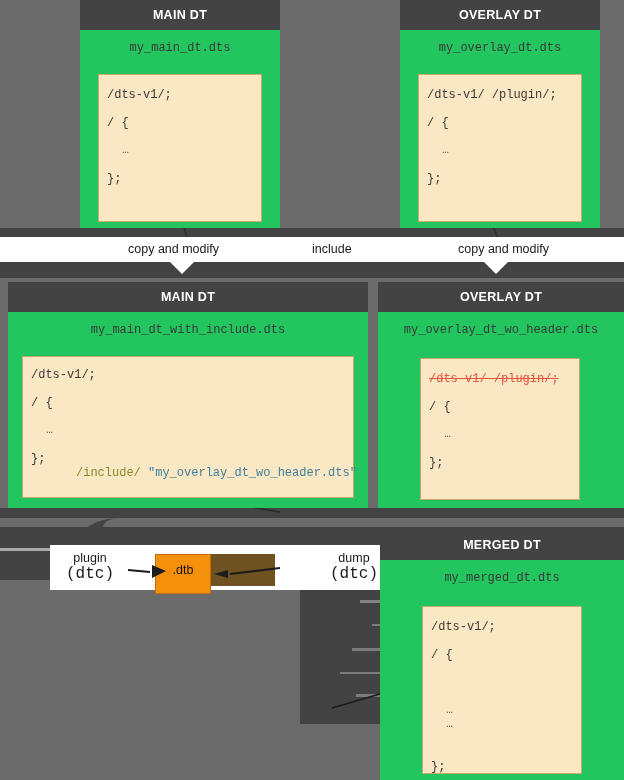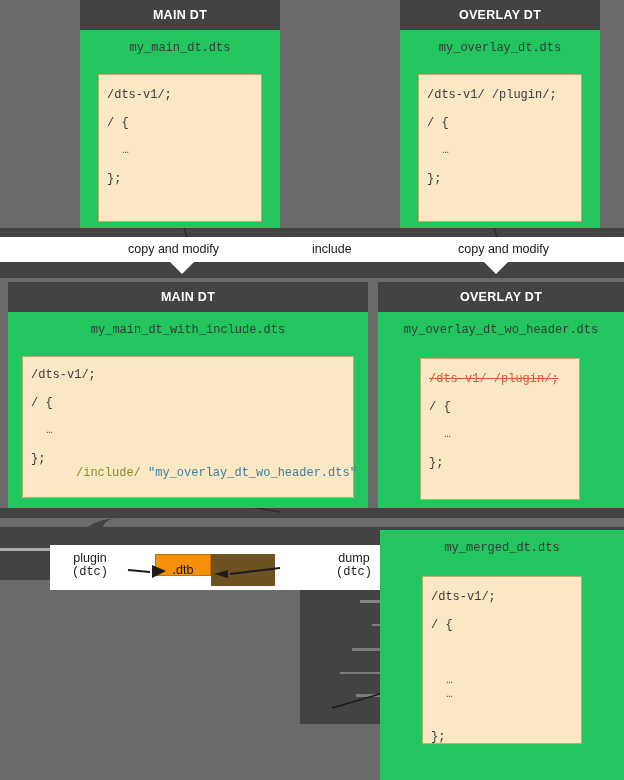--- a/index.html
+++ b/index.html
@@ -49,21 +49,21 @@
 
   
   .strip{position:absolute;background:#ffffff;}
   .strip-label{
     position:absolute;
     font-size:12.5px;color:#1a1a1a;
     white-space:nowrap;
   }
   .mono-sub{
     font-family:"Liberation Mono","DejaVu Sans Mono",monospace;
-    font-size:12px;
+    font-size:16px;
   }
   .ctr{text-align:center;}
 
   .dtb{
     position:absolute;
     background:#f5900c;
     border:1px solid #c47000;
     box-sizing:border-box;
     color:#111;
     font-size:12.5px;
@@ -191,34 +191,35 @@
       </div>
     </div>
   </div>
 
   <div class="strip" style="left:50px;top:545px;width:330px;height:45px;"></div>
   <div class="strip-label ctr" style="left:54px;top:551px;width:72px;">
     <div>plugin</div>
     <div class="mono-sub">(dtc)</div>
   </div>
   <div class="dtb-tail" style="left:211px;top:554px;width:64px;height:32px;"></div>
-  <div class="dtb" style="left:155px;top:554px;width:56px;height:22px;">.dtb</div>
+  <div class="dtb" style="left:155px;top:554px;width:56px;height:40px;">.dtb</div>
   <div class="strip-label ctr" style="left:276px;top:551px;width:60px;margin-left:48px;">
     <div>dump</div>
     <div class="mono-sub">(dtc)</div>
   </div>
 
   <svg class="ov" viewBox="0 0 624 780">
     <line x1="128" y1="570" x2="150" y2="572" stroke="#1c1c1c" stroke-width="2.2"></line>
     <polygon points="152,565 166,571 152,578" fill="#1c1c1c"></polygon>
     <line x1="280" y1="568" x2="230" y2="574" stroke="#1c1c1c" stroke-width="2"></line>
     <polygon points="228,570 214,574 228,578" fill="#1c1c1c"></polygon>
   </svg>
 
   <div class="panel" style="left:380px;top:530px;width:244px;height:250px;">
+    <div class="panel-hdr">MERGED DT</div>
     <div class="panel-body">
       <div class="filename">my_merged_dt.dts</div>
       <div class="code" style="left:42px;top:46px;width:160px;height:168px;">
         <span class="ln">/dts-v1/;</span>
         <span class="ln" style="height:56px;">/ {</span>
         <span class="ln dots tight">  …</span>
         <span class="ln dots" style="height:42px;">  …</span>
         <span class="ln">};</span>
       </div>
     </div>

